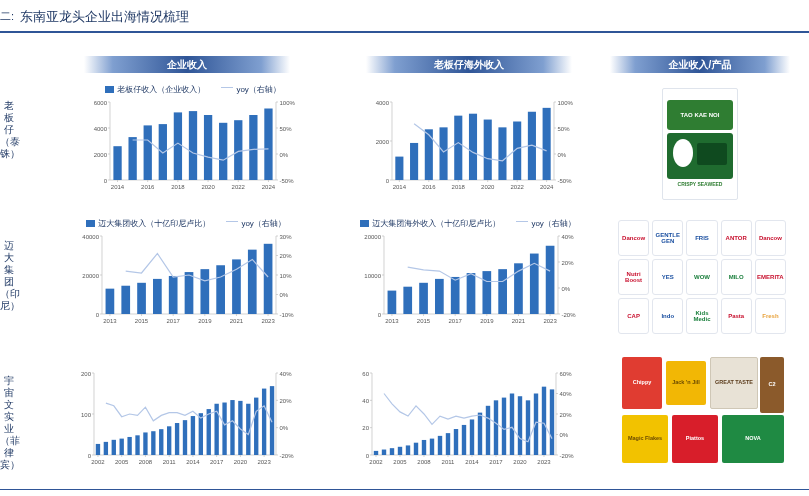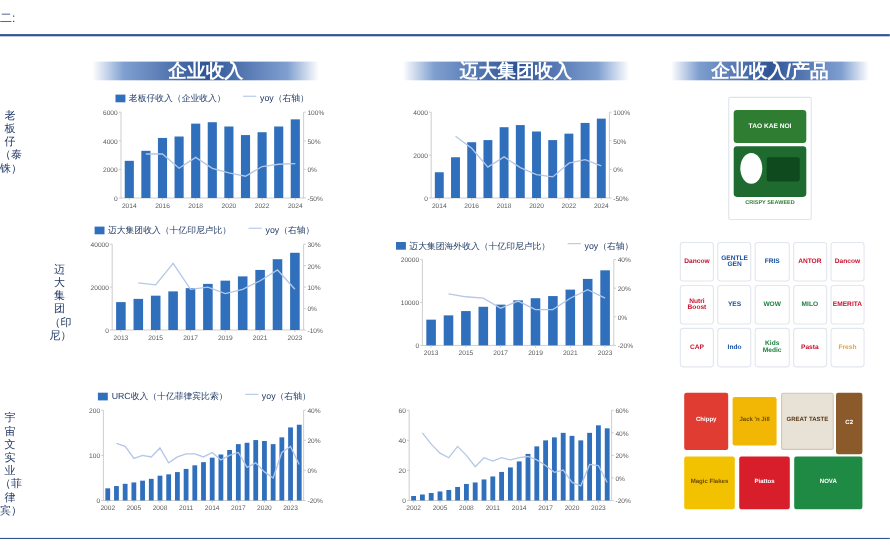--- a/index.html
+++ b/index.html
@@ -27,21 +27,21 @@
   
   .rail{
     position:absolute;left:0;width:18px;
     font-size:10px;line-height:12px;color:#1f3864;
     text-align:center;
   }
   .rail span{display:block;}
   
   .colhead{
     position:absolute;height:17px;line-height:17px;
-    text-align:center;font-size:17px;font-weight:bold;color:#ffffff;
+    text-align:center;font-size:10px;font-weight:bold;color:#ffffff;
     background:linear-gradient(90deg,#ffffff 0%, #7f9fd0 14%, #2f5597 50%, #7f9fd0 86%, #ffffff 100%);
   }
   
   .cell{position:absolute;}
   .legend{
     position:absolute;top:0;left:0;width:100%;
     text-align:center;font-size:8px;color:#1f3864;white-space:nowrap;
   }
   .legend .sw-bar{
     display:inline-block;width:9px;height:7px;background:#2f6fbb;
@@ -71,35 +71,36 @@
     font-size:5.5px;font-weight:bold;color:#fff;text-align:center;
     line-height:1.05;overflow:hidden;
   }
   .footer-rule{position:absolute;left:0;bottom:6px;width:809px;height:1.5px;background:#2f5597;}
 </style>
 </head>
 <body>
 
 <div id="header">
   <div id="header-label">二:</div>
+  <div id="header-title">东南亚龙头企业出海情况梳理</div>
   <div id="header-rule"></div>
 </div>
 
 <div class="rail" style="top:100px;">
   <span>老板仔（泰铢）</span>
 </div>
-<div class="rail" style="top:240px;padding-left:45px;">
+<div class="rail" style="top:240px;">
   <span>迈大集团（印尼）</span>
 </div>
 <div class="rail" style="top:375px;">
   <span>宇宙文实业（菲律宾）</span>
 </div>
 
 <div class="colhead" style="left:84px;top:56px;width:206px;">企业收入</div>
-<div class="colhead" style="left:366px;top:56px;width:206px;">迈大集团收入</div>
+<div class="colhead" style="left:366px;top:56px;width:206px;">老板仔海外收入</div>
 <div class="colhead" style="left:610px;top:56px;width:180px;">企业收入/产品</div>
 
 <div class="cell" style="left:84px;top:84px;width:218px;height:110px;">
   <div class="legend">
     <span class="sw-bar"></span><span>老板仔收入（企业收入）</span>
     <span class="sw-line l2"></span><span>yoy（右轴）</span>
   </div>
   <div class="plot">
       <svg id="svg0" width="218" height="96">
         <line x1="26" y1="82" x2="192" y2="82" stroke="#bfbfbf" stroke-width="0.7"></line>
@@ -190,21 +191,21 @@
         <line x1="121.72727272727272" y1="82" x2="121.72727272727272" y2="84" stroke="#bfbfbf" stroke-width="0.7"></line>
         <text x="121.72727272727272" y="91" text-anchor="middle" font-size="6" fill="#595959" font-family="&quot;Liberation Sans&quot;,sans-serif">2020</text>
         <line x1="151.1818181818182" y1="82" x2="151.1818181818182" y2="84" stroke="#bfbfbf" stroke-width="0.7"></line>
         <text x="151.1818181818182" y="91" text-anchor="middle" font-size="6" fill="#595959" font-family="&quot;Liberation Sans&quot;,sans-serif">2022</text>
         <line x1="180.63636363636363" y1="82" x2="180.63636363636363" y2="84" stroke="#bfbfbf" stroke-width="0.7"></line>
         <text x="180.63636363636363" y="91" text-anchor="middle" font-size="6" fill="#595959" font-family="&quot;Liberation Sans&quot;,sans-serif">2024</text>
       </svg>
     </div>
 </div>
 
-<div class="cell" style="left:70px;top:204px;width:232px;height:110px;">
+<div class="cell" style="left:70px;top:218px;width:232px;height:110px;">
   <div class="legend">
     <span class="sw-bar"></span><span>迈大集团收入（十亿印尼卢比）</span>
     <span class="sw-line l2"></span><span>yoy（右轴）</span>
   </div>
   <div class="plot">
       <svg id="svg2" width="232" height="96">
         <line x1="32" y1="82" x2="206" y2="82" stroke="#bfbfbf" stroke-width="0.7"></line>
         <line x1="32" y1="4" x2="32" y2="82" stroke="#bfbfbf" stroke-width="0.7"></line>
         <line x1="206" y1="4" x2="206" y2="82" stroke="#bfbfbf" stroke-width="0.7"></line>
         <line x1="30" y1="82" x2="32" y2="82" stroke="#bfbfbf" stroke-width="0.7"></line>
@@ -297,24 +298,20 @@
         <text x="134.8181818181818" y="91" text-anchor="middle" font-size="6" fill="#595959" font-family="&quot;Liberation Sans&quot;,sans-serif">2019</text>
         <line x1="166.45454545454547" y1="82" x2="166.45454545454547" y2="84" stroke="#bfbfbf" stroke-width="0.7"></line>
         <text x="166.45454545454547" y="91" text-anchor="middle" font-size="6" fill="#595959" font-family="&quot;Liberation Sans&quot;,sans-serif">2021</text>
         <line x1="198.0909090909091" y1="82" x2="198.0909090909091" y2="84" stroke="#bfbfbf" stroke-width="0.7"></line>
         <text x="198.0909090909091" y="91" text-anchor="middle" font-size="6" fill="#595959" font-family="&quot;Liberation Sans&quot;,sans-serif">2023</text>
       </svg>
     </div>
 </div>
 
 <div class="cell" style="left:70px;top:355px;width:232px;height:115px;">
-  <div class="legend">
-    <span class="sw-bar"></span><span>URC收入（十亿菲律宾比索）</span>
-    <span class="sw-line l2"></span><span>yoy（右轴）</span>
-  </div>
   <div class="plot">
       <svg id="svg4" width="232" height="100">
         <line x1="24" y1="86" x2="206" y2="86" stroke="#bfbfbf" stroke-width="0.7"></line>
         <line x1="24" y1="4" x2="24" y2="86" stroke="#bfbfbf" stroke-width="0.7"></line>
         <line x1="206" y1="4" x2="206" y2="86" stroke="#bfbfbf" stroke-width="0.7"></line>
         <line x1="22" y1="86" x2="24" y2="86" stroke="#bfbfbf" stroke-width="0.7"></line>
         <text x="21" y="88.6" text-anchor="end" font-size="6" fill="#595959" font-family="&quot;Liberation Sans&quot;,sans-serif">0</text>
         <line x1="22" y1="45" x2="24" y2="45" stroke="#bfbfbf" stroke-width="0.7"></line>
         <text x="21" y="47.6" text-anchor="end" font-size="6" fill="#595959" font-family="&quot;Liberation Sans&quot;,sans-serif">100</text>
         <line x1="22" y1="4" x2="24" y2="4" stroke="#bfbfbf" stroke-width="0.7"></line>

